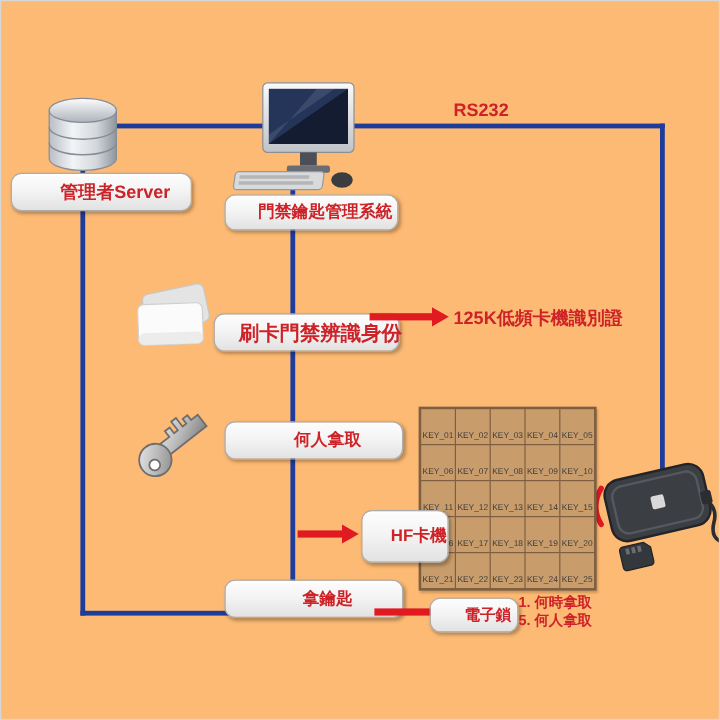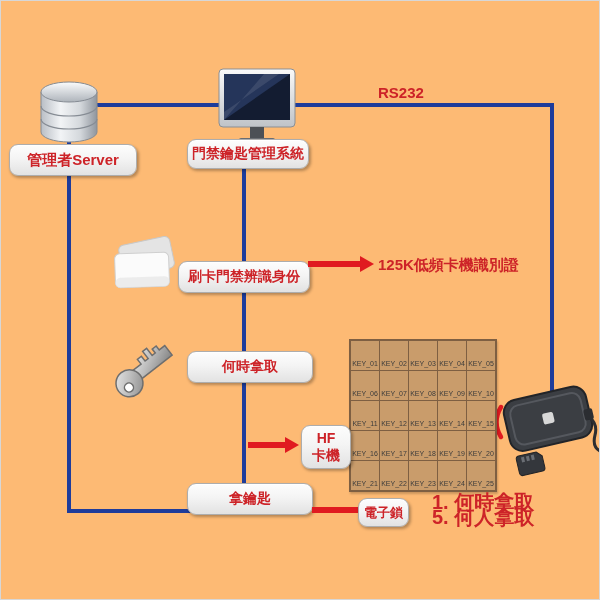--- a/index.html
+++ b/index.html
@@ -16,23 +16,23 @@
     border:1px solid #d7d7d7;overflow:hidden;
   }
   
   .conn{position:absolute;background:var(--connector-blue);}
   
   .node{
     position:absolute;display:flex;align-items:center;justify-content:center;
     border:1px solid #adadad;border-radius:9px;
     background:linear-gradient(180deg,#fdfdfd 0%,#f4f4f4 45%,#e2e2e2 100%);
     box-shadow:1.5px 2px 3px rgba(0,0,0,0.28), inset 0 1px 0 #ffffff;
-    color:var(--text-red);font-weight:bold;white-space:nowrap;
-  }
-  .node.two-line{flex-direction:column;line-height:1.25;}
+    color:var(--text-red);font-weight:bold;white-space:nowrap;padding-left:23px;
+  }
+  .node.two-line{flex-direction:row;line-height:1.25;}
   
   .arrow{position:absolute;display:flex;align-items:center;}
   .arrow .shaft{flex:1;height:6px;background:var(--arrow-red);}
   .arrow .head{width:0;height:0;border-top:8px solid transparent;border-bottom:8px solid transparent;border-left:14px solid var(--arrow-red);}
   
   .redtext{position:absolute;color:var(--text-red);font-weight:bold;white-space:nowrap;}
   .blacktext{position:absolute;color:#1c1c1c;font-size:14px;line-height:19px;white-space:nowrap;}
   
   .key-grid{
     position:absolute;left:348px;top:338px;
@@ -139,31 +139,31 @@
       <rect x="43" y="72" width="3" height="5" fill="#6a6e74"></rect>
       <rect x="48" y="72" width="3" height="5" fill="#6a6e74"></rect>
     </g>
     <path d="M104 34 q9 7 6 18 q-3 12 5 16" stroke="#2b2d31" stroke-width="3" fill="none"></path>
     <rect x="99" y="26" width="9" height="11" rx="2" fill="#2b2d31" transform="rotate(-13 103 31)"></rect>
   </svg>
 
   <div class="redtext" style="left:377px;top:83px;font-size:15px;">RS232</div>
 
   <div class="node" style="left:8px;top:143px;width:126px;height:30px;font-size:15px;">管理者Server</div>
-  <div class="node" style="left:186px;top:138px;width:120px;height:28px;font-size:14px;">門禁鑰匙管理系統</div>
-
-
-  <div class="node" style="left:177px;top:260px;width:130px;height:30px;font-size:14px;">刷卡門禁辨識身份</div>
+  <div class="node" style="left:186px;top:161px;width:120px;height:28px;font-size:14px;">門禁鑰匙管理系統</div>
+
+
+  <div class="node" style="left:177px;top:260px;width:130px;height:30px;font-size:17px;">刷卡門禁辨識身份</div>
   <div class="arrow" style="left:307px;top:255px;width:66px;height:16px;">
     <div class="shaft"></div>
       <div class="head"></div>
   </div>
   <div class="redtext" style="left:377px;top:255px;font-size:15px;">125K低頻卡機識別證</div>
 
-  <div class="node" style="left:186px;top:350px;width:124px;height:30px;font-size:14px;">何時拿取</div>
+  <div class="node" style="left:186px;top:350px;width:124px;height:30px;font-size:14px;">何人拿取</div>
 
   <div class="key-grid">
       <div class="key-cell">KEY_01</div>
       <div class="key-cell">KEY_02</div>
       <div class="key-cell">KEY_03</div>
       <div class="key-cell">KEY_04</div>
       <div class="key-cell">KEY_05</div>
       <div class="key-cell">KEY_06</div>
       <div class="key-cell">KEY_07</div>
       <div class="key-cell">KEY_08</div>
@@ -195,18 +195,18 @@
     <div>卡機</div>
   </div>
 
   <div class="node" style="left:186px;top:482px;width:124px;height:30px;font-size:14px;">拿鑰匙</div>
   <div class="arrow" style="left:311px;top:501px;width:63px;height:16px;">
     <div class="shaft"></div>
       <div class="head"></div>
   </div>
   <div class="node" style="left:357px;top:497px;width:49px;height:27px;font-size:13px;">電子鎖</div>
 
-  <div class="redtext" style="left:431px;top:494px;font-size:20px;line-height:15px;text-align:center;">
+  <div class="redtext" style="left:431px;top:494px;font-size:12px;line-height:15px;text-align:center;">
     <div>1. 何時拿取</div>
     <div>5. 何人拿取</div>
   </div>
 
 </div>
 
 </body></html>

